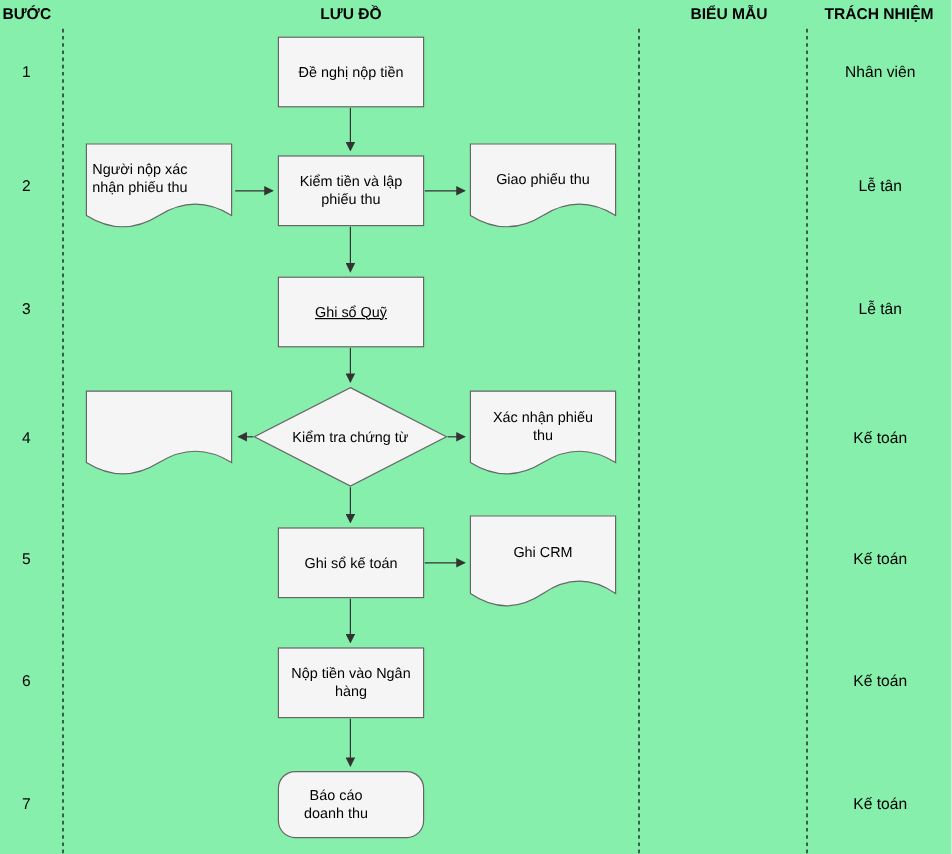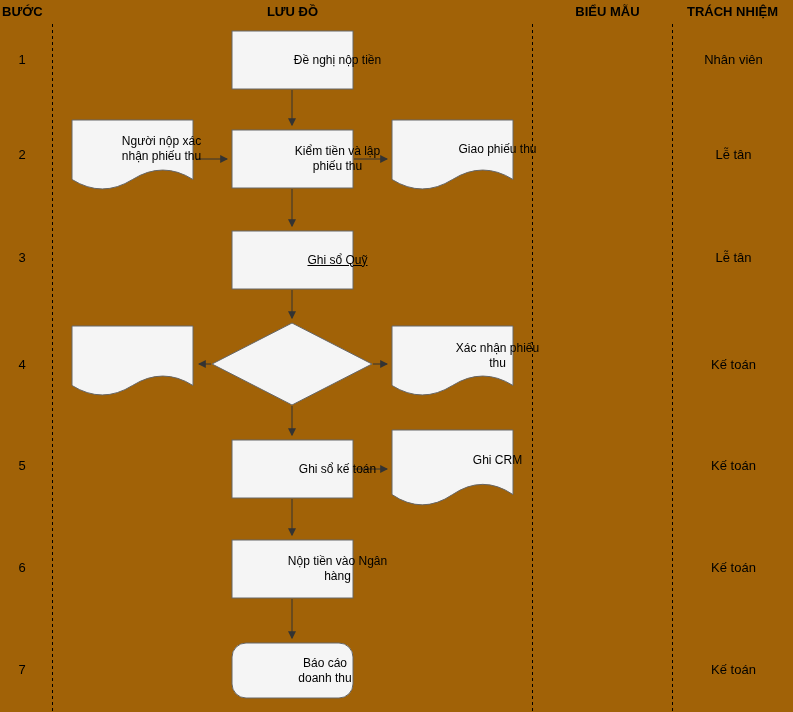--- a/index.html
+++ b/index.html
@@ -1,25 +1,25 @@
 <!DOCTYPE html>
 <html><head>
 <meta charset="utf-8">
 <style>
   html,body{margin:0;padding:0;background:#ffffff;}
   #canvas{
-    position:relative;width:793px;height:712px;background:#a16207;
+    position:relative;width:793px;height:712px;background:#86efac;
     font-family:"Liberation Sans","DejaVu Sans",sans-serif;color:#000;overflow:hidden;
   }
   #diagram-svg{position:absolute;left:0;top:0;}
   .hdr{position:absolute;top:4px;font-weight:bold;font-size:13px;text-align:center;}
   .hdr.left{text-align:left;}
   .lbl{
     position:absolute;display:flex;align-items:center;justify-content:center;
-    text-align:center;font-size:12px;line-height:15px;white-space:pre-line;padding-left:45px;
+    text-align:center;font-size:12px;line-height:15px;white-space:pre-line;
   }
   .num,.resp{position:absolute;font-size:13px;text-align:center;height:16px;line-height:16px;}
 </style>
 </head>
 <body>
 
 <div id="canvas">
 
   <svg id="diagram-svg" width="793" height="712" viewBox="0 0 793 712">
     <defs>
@@ -91,20 +91,21 @@
   <div class="resp" style="left:674px;top:560px;width:119px;">Kế toán</div>
   <div class="resp" style="left:674px;top:662px;width:119px;">Kế toán</div>
 
   <div class="lbl" style="left:232px;top:31px;width:121px;height:58px;">Đề nghị nộp tiền</div>
   <div class="lbl" style="left:56px;top:120px;width:121px;height:58px;">Người nộp xác
 nhận phiếu thu</div>
   <div class="lbl" style="left:232px;top:130px;width:121px;height:58px;">Kiểm tiền và lập
 phiếu thu</div>
   <div class="lbl" style="left:392px;top:120px;width:121px;height:58px;">Giao phiếu thu</div>
   <div class="lbl" style="left:232px;top:231px;width:121px;height:58px;text-decoration:underline;">Ghi sổ Quỹ</div>
+  <div class="lbl" style="left:212px;top:323px;width:160px;height:82px;">Kiểm tra chứng từ</div>
   <div class="lbl" style="left:392px;top:326px;width:121px;height:60px;">Xác nhận phiếu
 thu</div>
   <div class="lbl" style="left:392px;top:430px;width:121px;height:60px;">Ghi CRM</div>
   <div class="lbl" style="left:232px;top:440px;width:121px;height:58px;">Ghi sổ kế toán</div>
   <div class="lbl" style="left:232px;top:540px;width:121px;height:58px;">Nộp tiền vào Ngân
 hàng</div>
   <div class="lbl" style="left:232px;top:643px;width:96px;height:55px;">Báo cáo
 doanh thu</div>
 
 </div>

